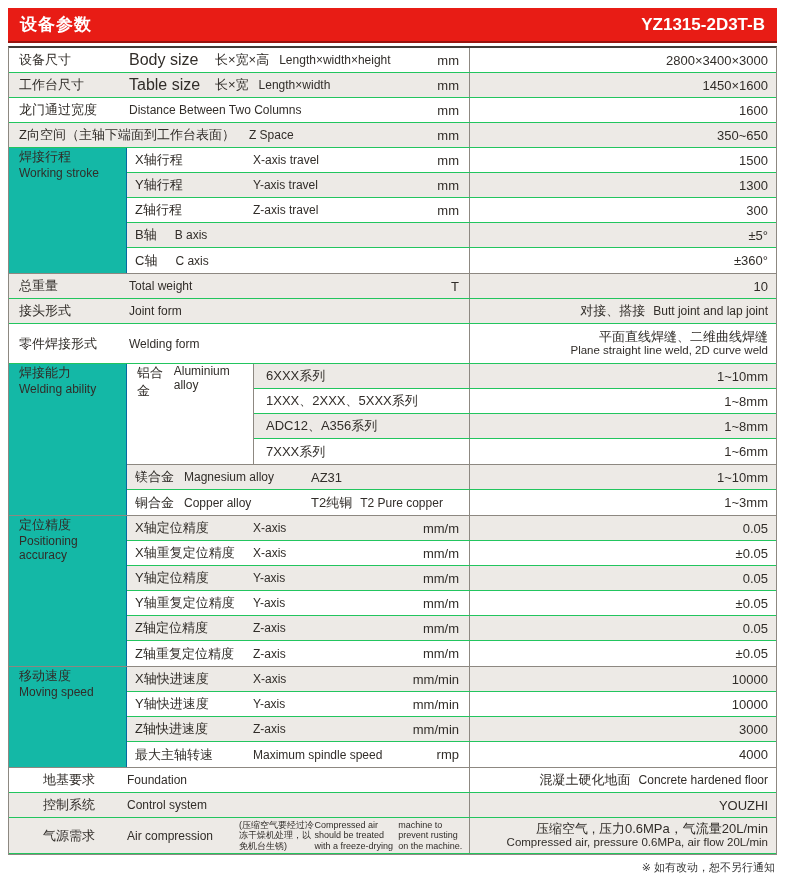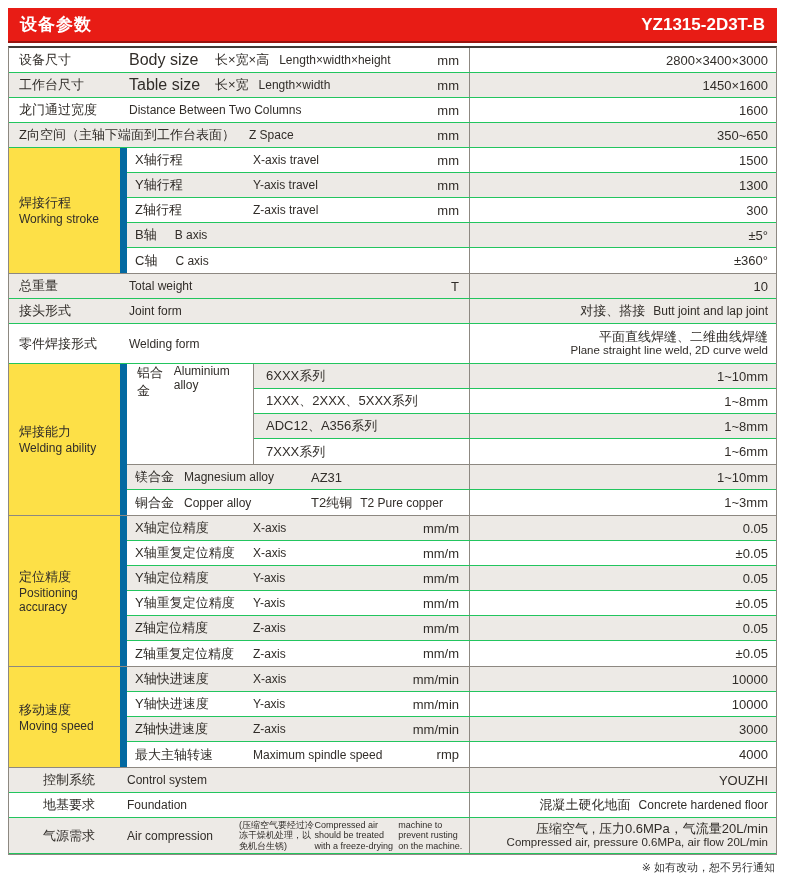--- a/index.html
+++ b/index.html
@@ -34,22 +34,22 @@
   .enfix{width:86px;flex:0 0 86px;font-size:16px;}
   .enfix2{width:112px;flex:0 0 112px;font-size:12px;}
   .mid{margin-right:10px;}
   .unit{margin-left:auto;padding-right:10px;font-size:13px;}
   .subcn{min-width:100px;margin-right:18px;font-size:13px;}
   .pair{display:flex;gap:10px;width:176px;flex:0 0 176px;align-items:center;}
   .grade{font-size:13px;}
   .gradeen{font-size:12px;margin-left:8px;}
   
   .sect{display:flex;border-bottom:1px solid #8d8881;background:#fff;}
-  .gcell{width:118px;flex:0 0 118px;box-sizing:border-box;border-right:7px solid #0369a1;
-    display:flex;flex-direction:column;justify-content:center;padding-left:10px;background:#fde047;}
+  .gcell{width:118px;flex:0 0 118px;box-sizing:border-box;border-right:1px solid #0369a1;
+    display:flex;flex-direction:column;justify-content:flex-start;padding-left:10px;background:#14b8a6;}
   .gcell .gcn{font-size:13px;}
   .gcell .gen{font-size:12px;white-space:normal;line-height:1.2;width:100px;}
   .stack{flex:1;display:flex;flex-direction:column;min-width:0;}
   .stack > .r:last-child{border-bottom:0;}
   .alublk{display:flex;border-bottom:1px solid #8d8881;}
   .acell{width:127px;flex:0 0 127px;box-sizing:border-box;border-right:1px solid #8d8881;
     display:flex;flex-direction:row;justify-content:center;padding-left:10px;background:#fff;}
   .acell .gcn{font-size:13px;}
   .acell .gen{font-size:12px;}
   .series{padding-left:12px;font-size:13px;display:flex;align-items:center;flex:1;}
@@ -334,37 +334,37 @@
           <div class="lab sub">
             <span class="subcn">最大主轴转速</span>
             <span class="en">Maximum spindle speed</span>
             <span class="unit">rmp</span>
           </div>
           <div class="val">4000</div>
         </div>
       </div>
     </div>
 
-    <div class="r sh">
-      <div class="lab">
-        <span class="cnbox ctr">控制系统</span>
-        <span class="en">Control system</span>
-      </div>
-      <div class="val">YOUZHI</div>
-    </div>
-
     <div class="r">
       <div class="lab">
         <span class="cnbox ctr">地基要求</span>
         <span class="en">Foundation</span>
       </div>
       <div class="val">
         <span class="vcn">混凝土硬化地面</span>
         <span class="ven gap8" style="font-size:12px">Concrete hardened floor</span>
       </div>
+    </div>
+
+    <div class="r sh">
+      <div class="lab">
+        <span class="cnbox ctr">控制系统</span>
+        <span class="en">Control system</span>
+      </div>
+      <div class="val">YOUZHI</div>
     </div>
 
     <div class="r sh h36">
       <div class="lab">
         <span class="cnbox ctr">气源需求</span>
         <span class="enfix2">Air compression</span>
         <span class="notebox">
           <span class="note-line">(压缩空气要经过冷冻干燥机处理，以免机台生锈)</span>
           <span class="note-line">Compressed air should be treated with a freeze-drying</span>
           <span class="note-line">machine to prevent rusting on the machine.</span>

